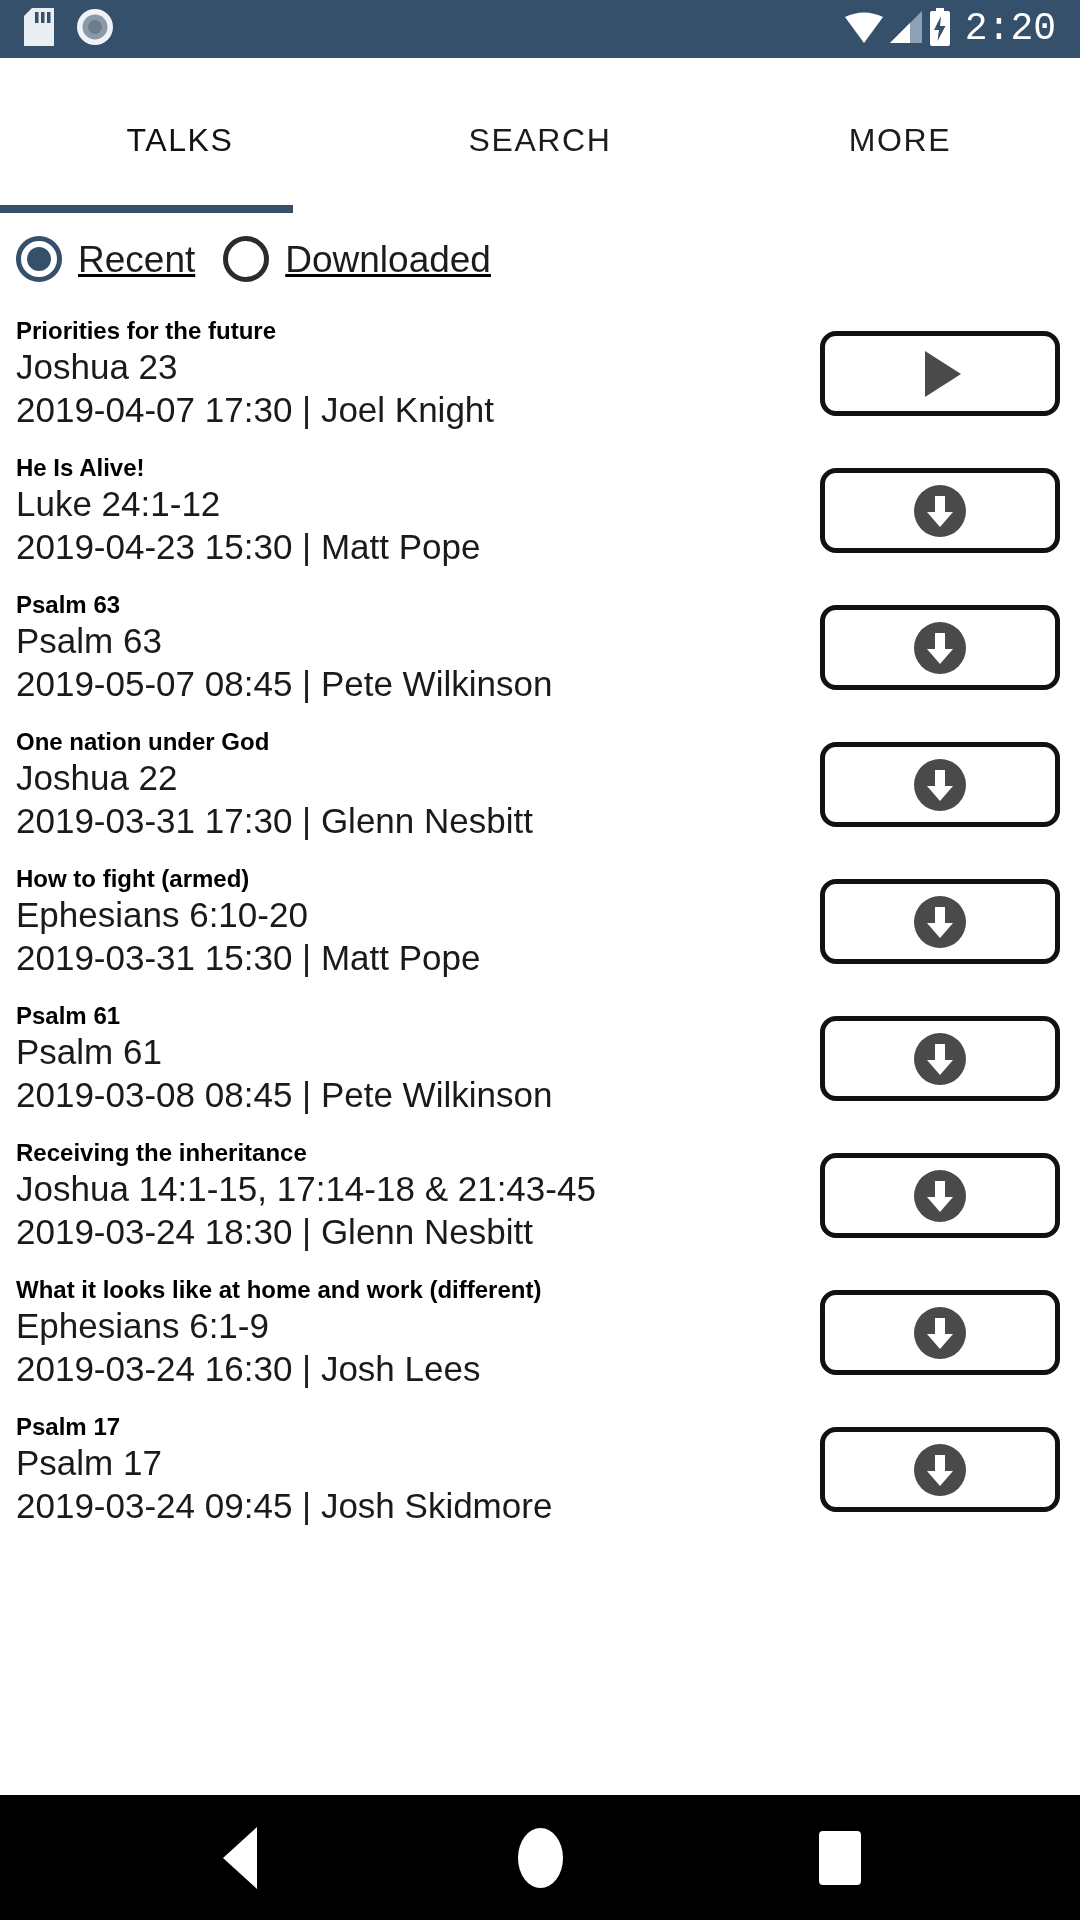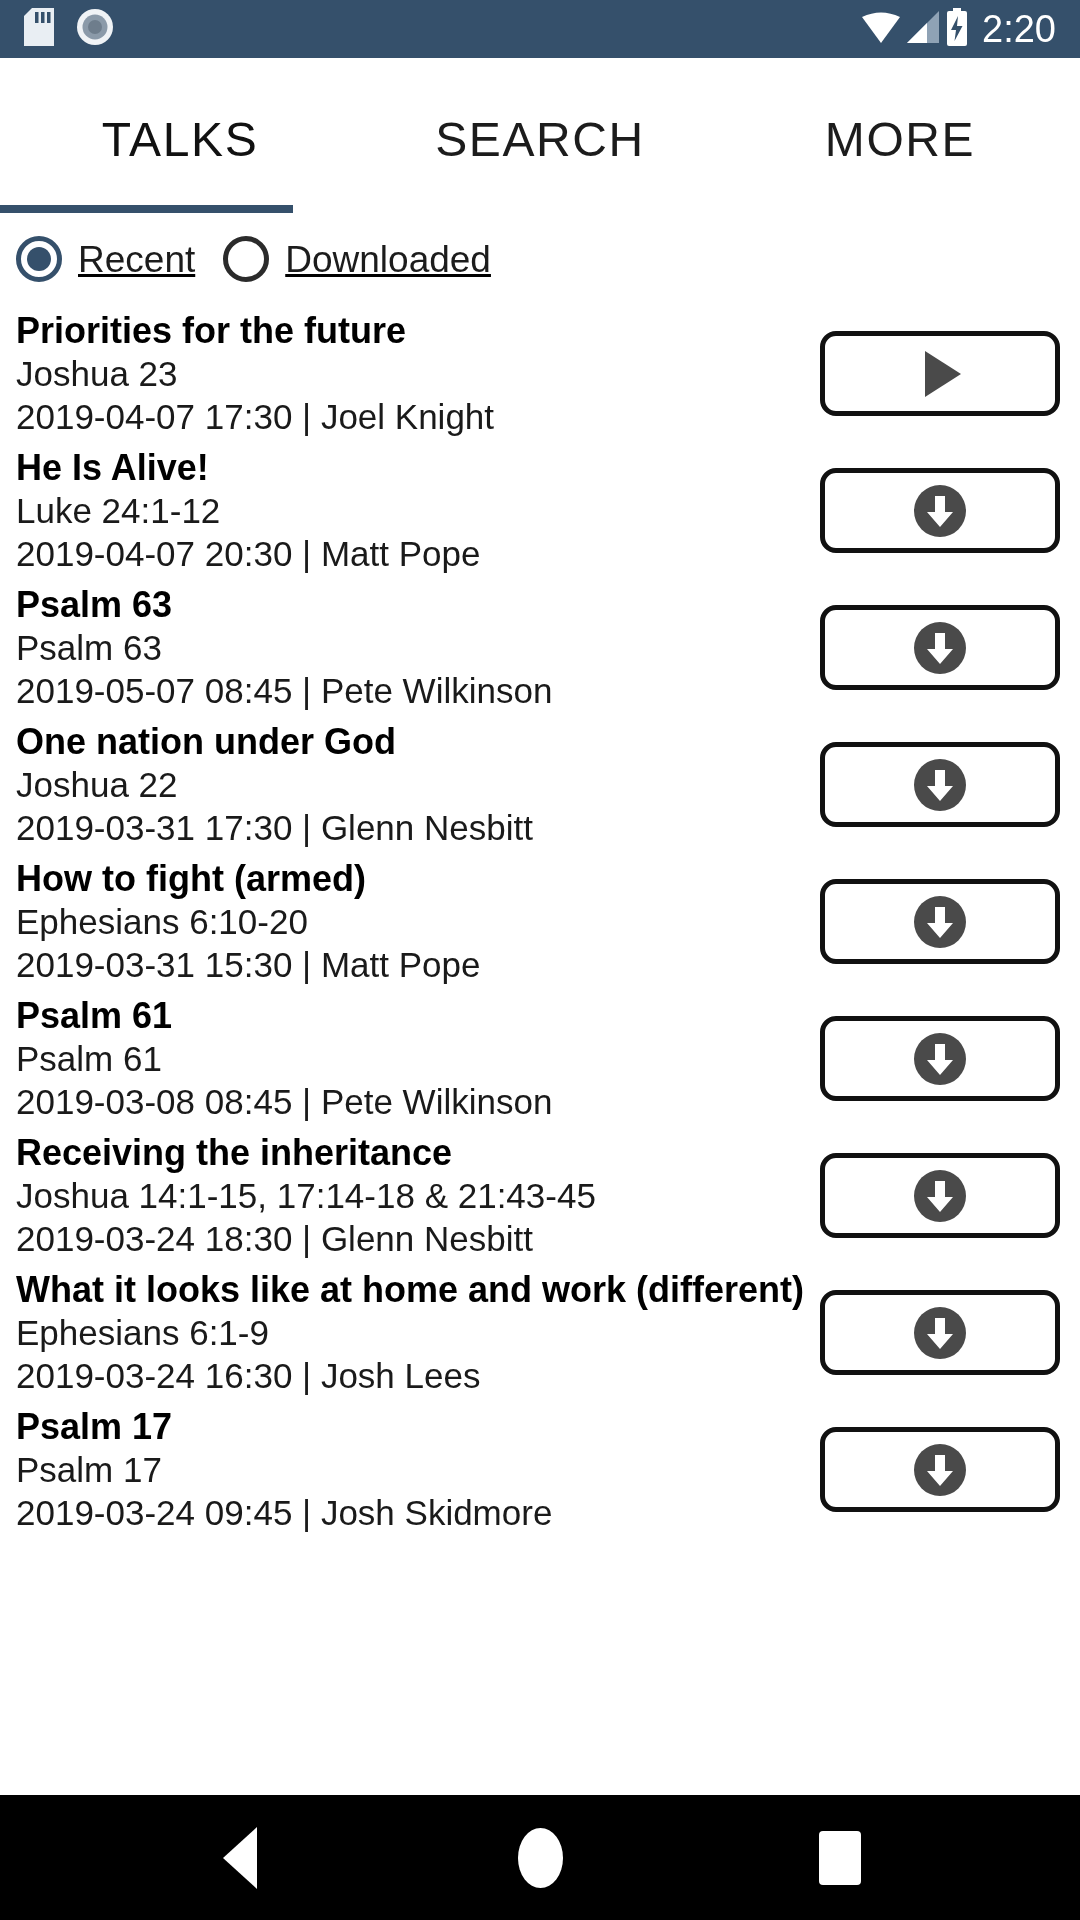--- a/index.html
+++ b/index.html
@@ -18,21 +18,21 @@
 
   
   .status-bar {
     height: 58px;
     background: #35506b;
     display: flex; align-items: center;
     padding: 0 24px;
     flex: 0 0 58px;
   }
   .status-left { display: flex; align-items: center; gap: 22px; }
-  .status-right { margin-left: auto; display: flex; align-items: center; gap: 4px; }
+  .status-right { margin-left: auto; display: flex; align-items: center; gap: 4px; font-family: Liberation Mono, monospace; }
   .sb-icon { display: block; }
   .status-clock {
     color: #ffffff;
     font-size: 38px;
     font-weight: 400;
     letter-spacing: 0px;
     margin-left: 9px;
     line-height: 1;
   }
 
@@ -40,21 +40,21 @@
   .tab-bar {
     flex: 0 0 155px;
     display: flex;
     align-items: center;
     background: #ffffff;
     position: relative;
   }
   .tab {
     flex: 1 1 0;
     text-align: center;
-    font-size: 48px;
+    font-size: 32px;
     letter-spacing: 1.6px;
     color: #1c1c1c;
     font-weight: 400;
     line-height: 1;
     padding-top: 8px;
     cursor: pointer;
     user-select: none;
   }
   .tab.active { color: #111111; }
   .tab-indicator {
@@ -113,21 +113,21 @@
     height: 137px;
   }
   .talk-info {
     flex: 1 1 auto;
     min-width: 0;
     display: flex; flex-direction: column;
     justify-content: center;
     gap: 1px;
   }
   .talk-title {
-    font-size: 36px;
+    font-size: 24px;
     font-weight: bold;
     color: #000000;
     line-height: 1.18;
     white-space: nowrap;
   }
   .talk-ref, .talk-meta {
     font-size: 35px;
     font-weight: 400;
     color: #1a1a1a;
     line-height: 1.18;
@@ -260,21 +260,21 @@
         <div class="action-btn">
           <span class="play-tri"></span>
         </div>
       </div>
     </div>
 
     <div class="talk-row">
       <div class="talk-info">
         <div class="talk-title">He Is Alive!</div>
         <div class="talk-ref">Luke 24:1-12</div>
-        <div class="talk-meta">2019-04-07 20:30 | Matt Pope</div>
+        <div class="talk-meta">2019-04-23 15:30 | Matt Pope</div>
       </div>
       <div class="talk-action">
         <div class="action-btn">
           <svg width="52" height="52" viewBox="0 0 52 52">
             <circle cx="26" cy="26" r="26" fill="#4a4a4a"></circle>
             <path d="M21 11 H31 V27 H39 L26 42 L13 27 H21 Z" fill="#ffffff"></path>
           </svg>
         </div>
       </div>
     </div>

